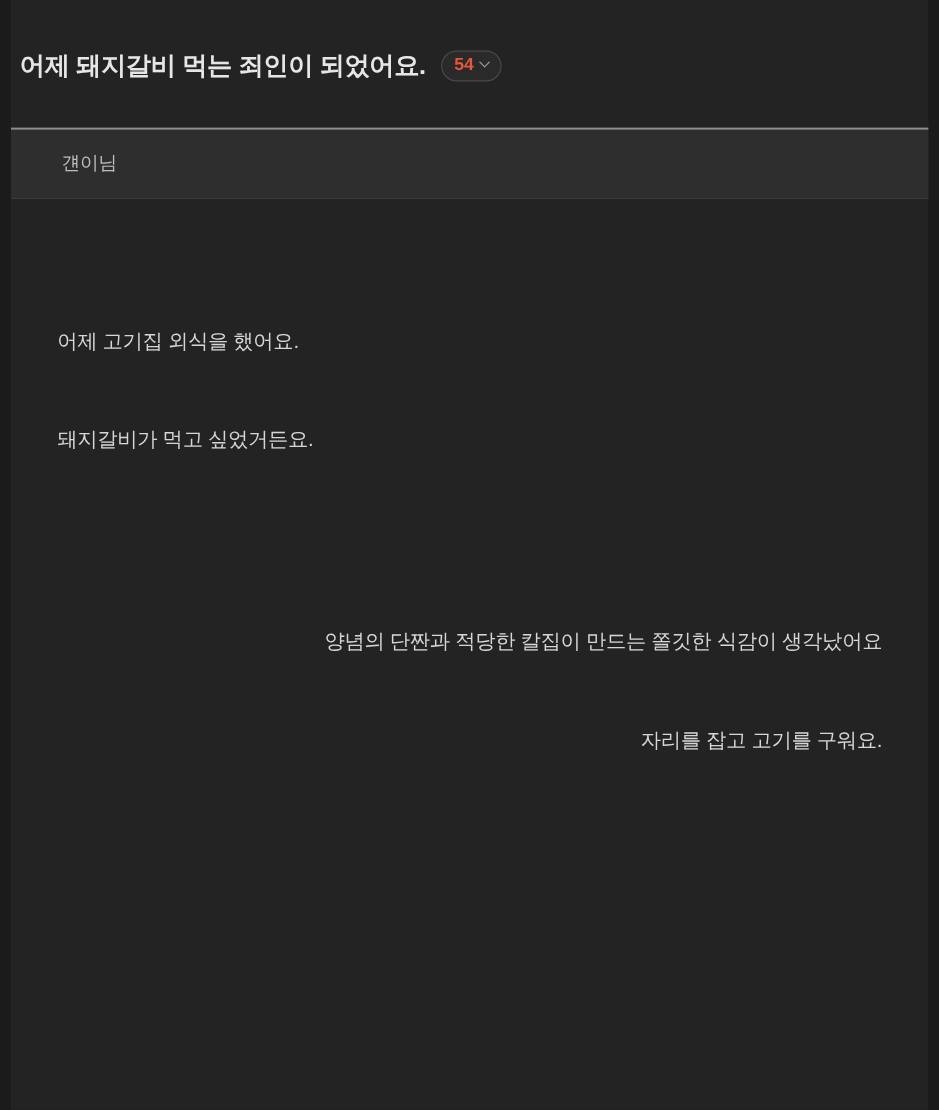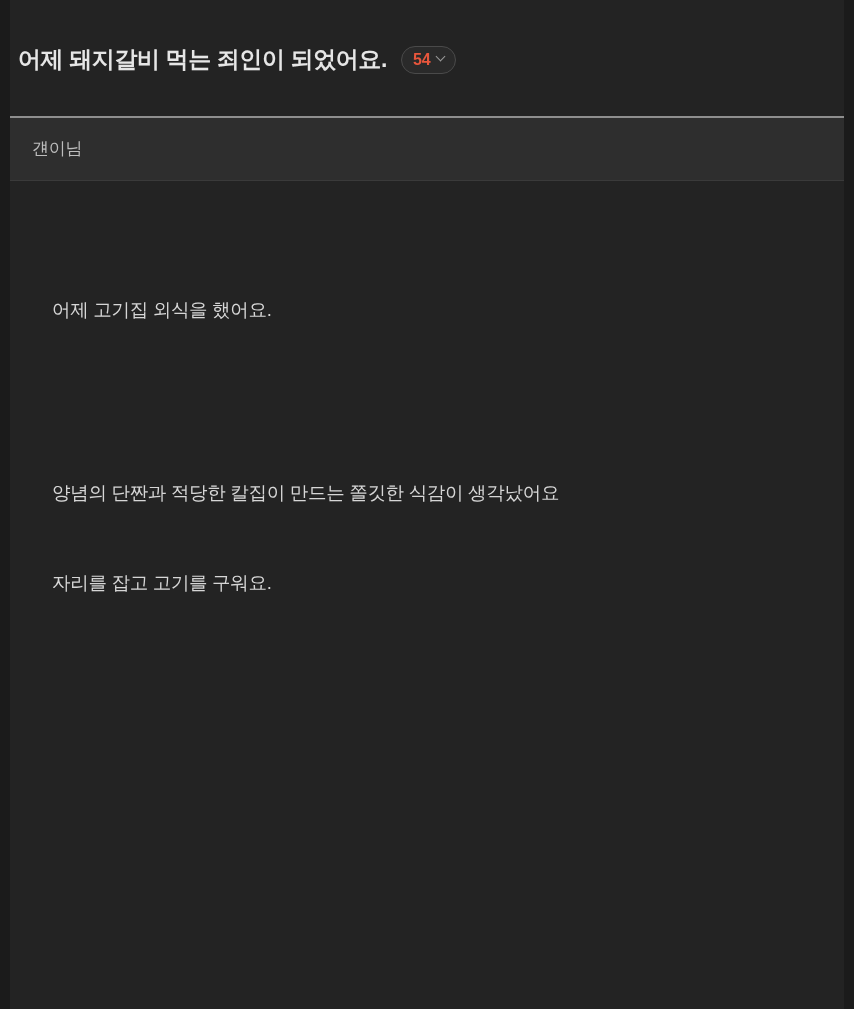--- a/index.html
+++ b/index.html
@@ -80,21 +80,21 @@
     background: #8e8e8e;
     width: 100%;
   }
 
   
   .author-band {
     background: #2e2e2e;
     height: 62px;
     display: flex;
     align-items: center;
-    padding: 0 32px;
+    padding: 0 56px;
     box-sizing: border-box;
   }
   .author-name {
     font-size: 17px;
     color: #bdbdbd;
     letter-spacing: -0.2px;
   }
   .band-rule {
     height: 1px;
     background: #3a3a3a;
@@ -108,20 +108,21 @@
   .para {
     font-size: 18.5px;
     line-height: 1.62;
     color: #d6d6d6;
     letter-spacing: -0.3px;
     margin: 16px;
     white-space: pre-wrap;
   }
   .para + .para {
     margin-top: 34px;
+    text-align: right;
   }
   .para .line {
     display: block;
   }
 
   
   .edge-left, .edge-right {
     position: absolute;
     top: 0;
     bottom: 0;
@@ -151,20 +152,21 @@
 
   <div class="author-band">
     <span class="author-name">걘이님</span>
   </div>
   <div class="band-rule"></div>
 
   <div class="body-wrap">
 
     <p class="para">
       <span class="line">어제 고기집 외식을 했어요.</span>
+      <span class="line">돼지갈비가 먹고 싶었거든요.</span>
     </p>
 
     <p class="para">
       <span class="line">양념의 단짠과 적당한 칼집이 만드는 쫄깃한 식감이 생각났어요</span>
       <span class="line">자리를 잡고 고기를 구워요.</span>
     </p>
 
 
     <p class="para">
       

